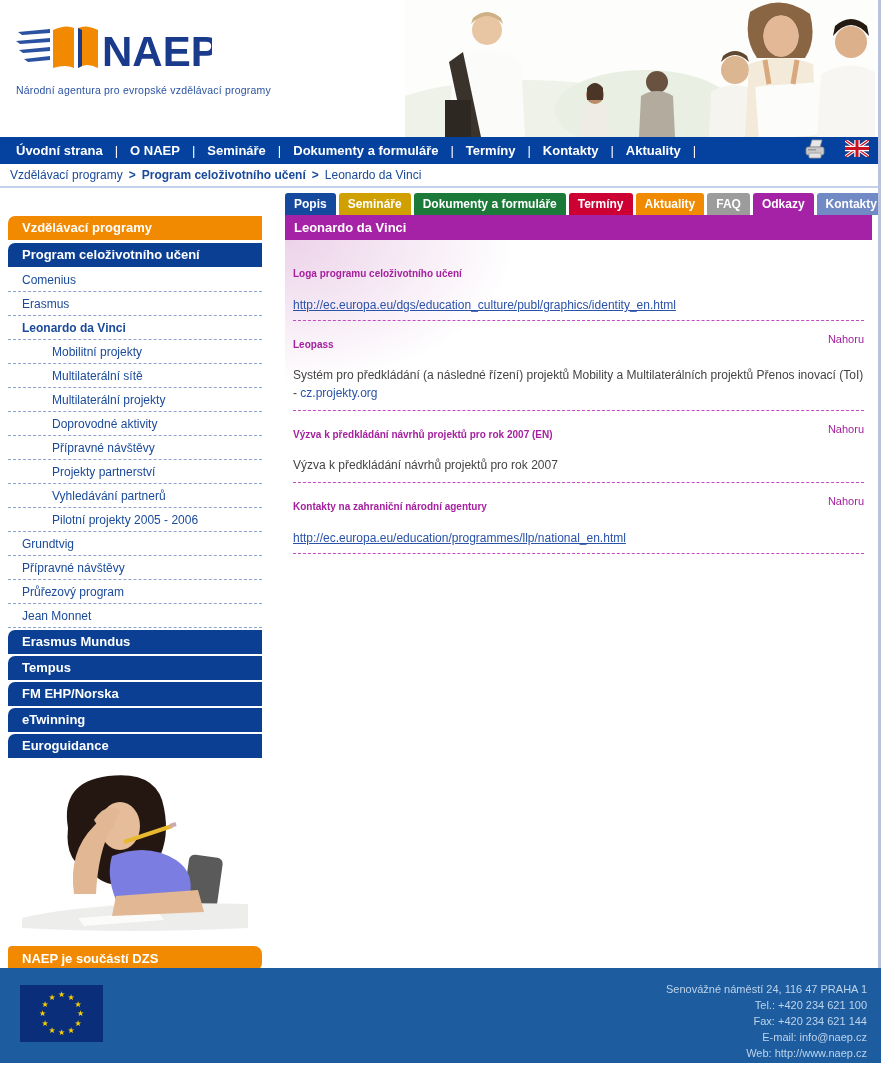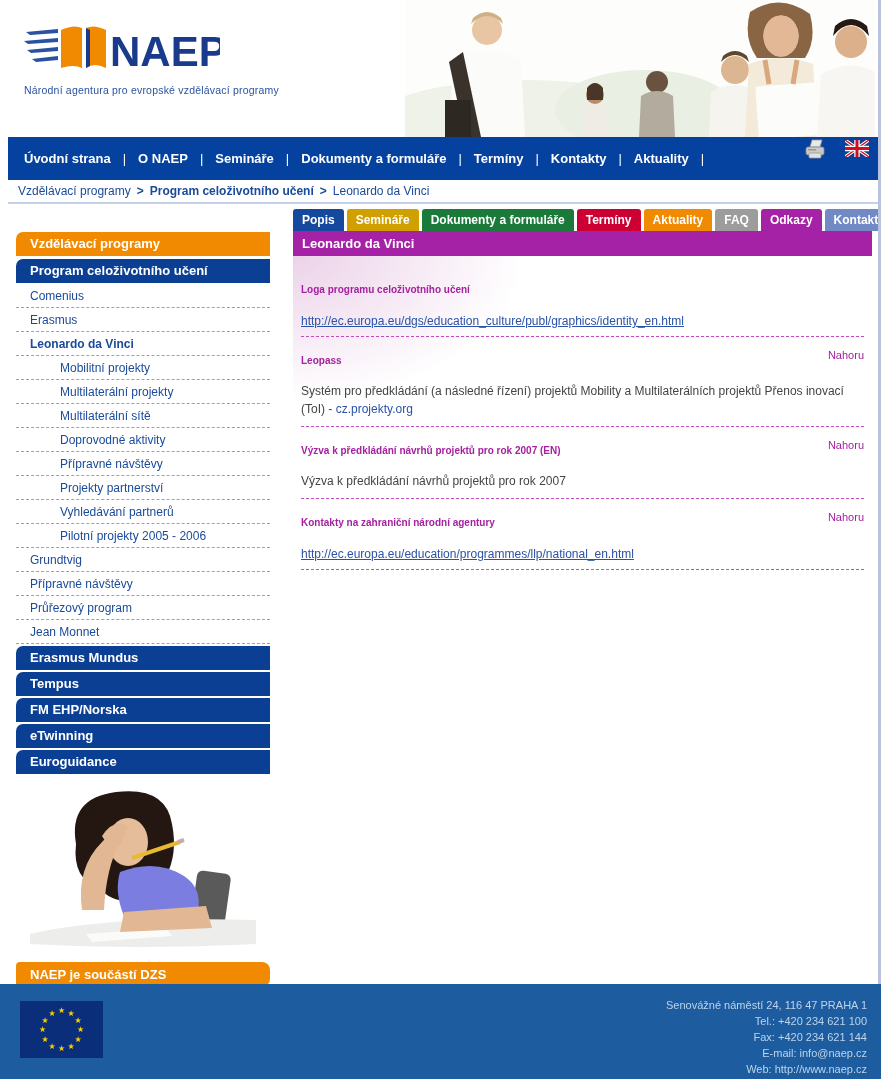--- a/index.html
+++ b/index.html
@@ -1,28 +1,28 @@
 <!DOCTYPE html>
 <html><head>
 <meta charset="utf-8">
 <style>
   * { box-sizing: border-box; margin: 0; padding: 0; }
   body { font-family: "Liberation Sans", sans-serif; background: #fff; }
   .page { width: 881px; height: 1085px; position: relative; background: #fff; overflow: hidden; }
-  .top-region { position: relative; padding-left: 8px; }
+  .top-region { position: relative; }
   .top-region::after { content:""; position:absolute; top:0; right:0; width:3px; height:100%; background:#b9c3e0; }
 
   
   .header { height: 137px; position: relative; background: #fff; }
   .logo-block { position: absolute; left: 16px; top: 22px; }
   .logo-tagline { font-size: 10.5px; color: #2a52a0; margin-top: 2px; letter-spacing: 0.2px; }
   .header-photo { position: absolute; top: 0; right: 6px; width: 470px; height: 137px; overflow: hidden; }
 
   
-  .mainnav { height: 43px; background: #0542a0; display: flex; align-items: center; padding-left: 10px; position: relative; }
+  .mainnav { height: 27px; background: #0542a0; display: flex; align-items: center; padding-left: 10px; position: relative; }
   .mainnav .nav-item { color: #fff; font-weight: bold; font-size: 13px; text-decoration: none; padding: 0 6px; cursor: pointer; }
   .mainnav .nav-item::after { content: "|"; color: #fff; font-weight: normal; margin-left: 12px; }
   .nav-right { position: absolute; right: 12px; top: 0; height: 27px; display: flex; align-items: center; gap: 18px; }
 
   
   .breadcrumb { height: 24px; display: flex; align-items: center; padding-left: 10px; font-size: 12px; color: #1a4a9a; border-bottom: 2px solid #c3d1ea; background: #fff; }
   .crumb { cursor: pointer; }
   .crumb.bold { font-weight: bold; }
   .crumb-sep { margin: 0 6px; color: #1a4a9a; font-weight: bold; }
 
@@ -166,22 +166,22 @@
     <div class="main-wrap">
 
       <div class="sidebar">
         <div class="sb-header orange">Vzdělávací programy</div>
         <div class="sb-header blue">Program celoživotního učení</div>
         <ul class="sb-menu">
           <li class="sb-item">Comenius</li>
           <li class="sb-item">Erasmus</li>
           <li class="sb-item active">Leonardo da Vinci</li>
           <li class="sb-item lvl2">Mobilitní projekty</li>
+          <li class="sb-item lvl2">Multilaterální sítě</li>
           <li class="sb-item lvl2">Multilaterální projekty</li>
-          <li class="sb-item lvl2">Multilaterální sítě</li>
           <li class="sb-item lvl2">Doprovodné aktivity</li>
           <li class="sb-item lvl2">Přípravné návštěvy</li>
           <li class="sb-item lvl2">Projekty partnerství</li>
           <li class="sb-item lvl2">Vyhledávání partnerů</li>
           <li class="sb-item lvl2">Pilotní projekty 2005 - 2006</li>
           <li class="sb-item">Grundtvig</li>
           <li class="sb-item">Přípravné návštěvy</li>
           <li class="sb-item">Průřezový program</li>
           <li class="sb-item">Jean Monnet</li>
         </ul>

